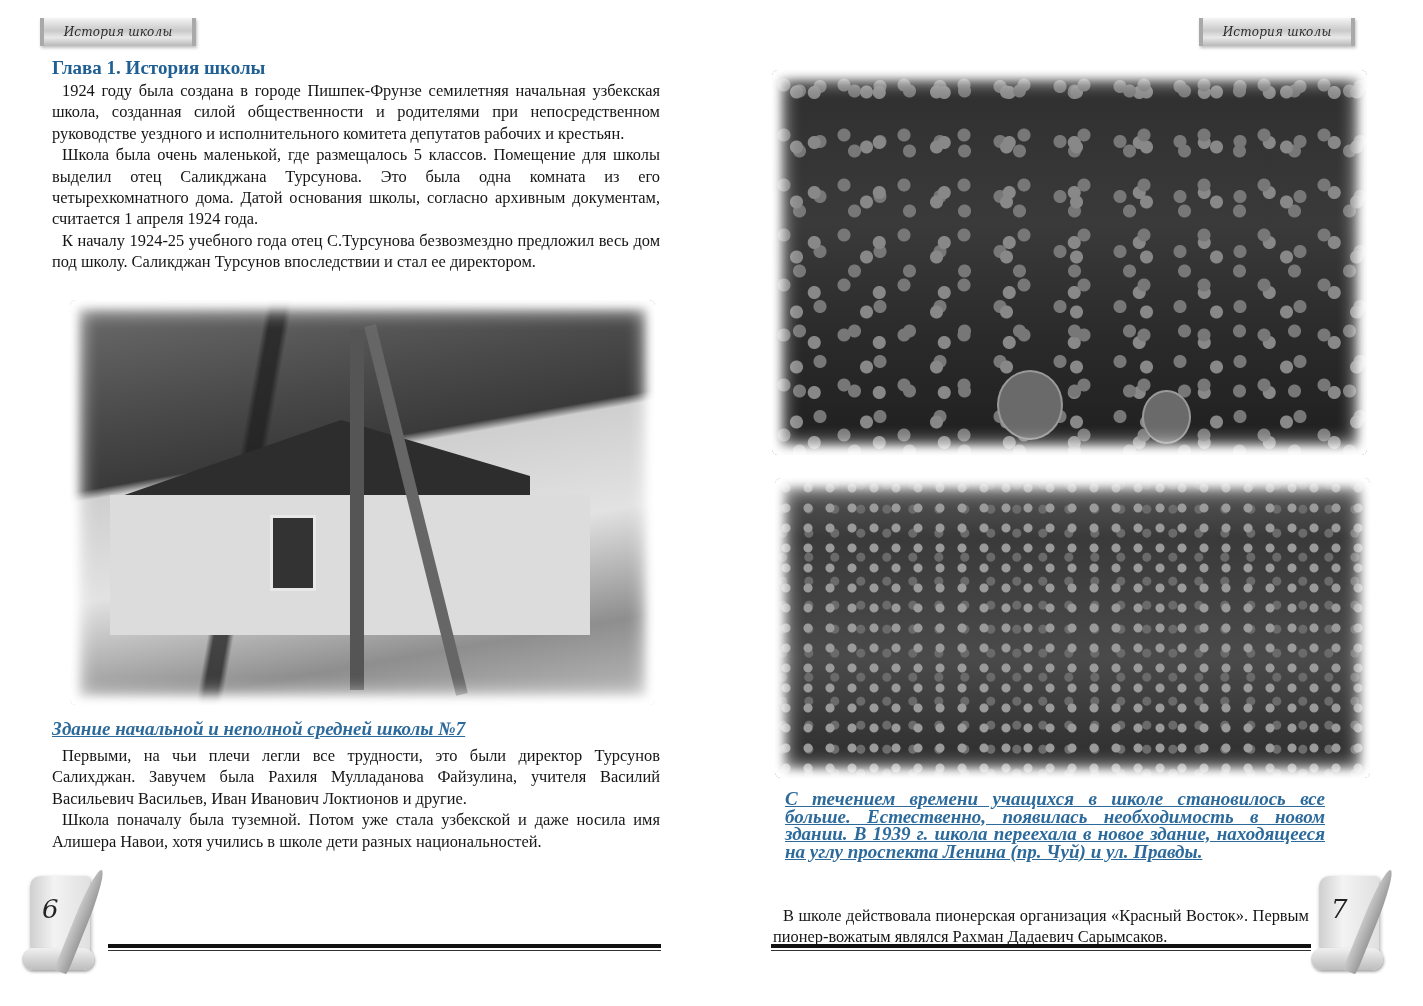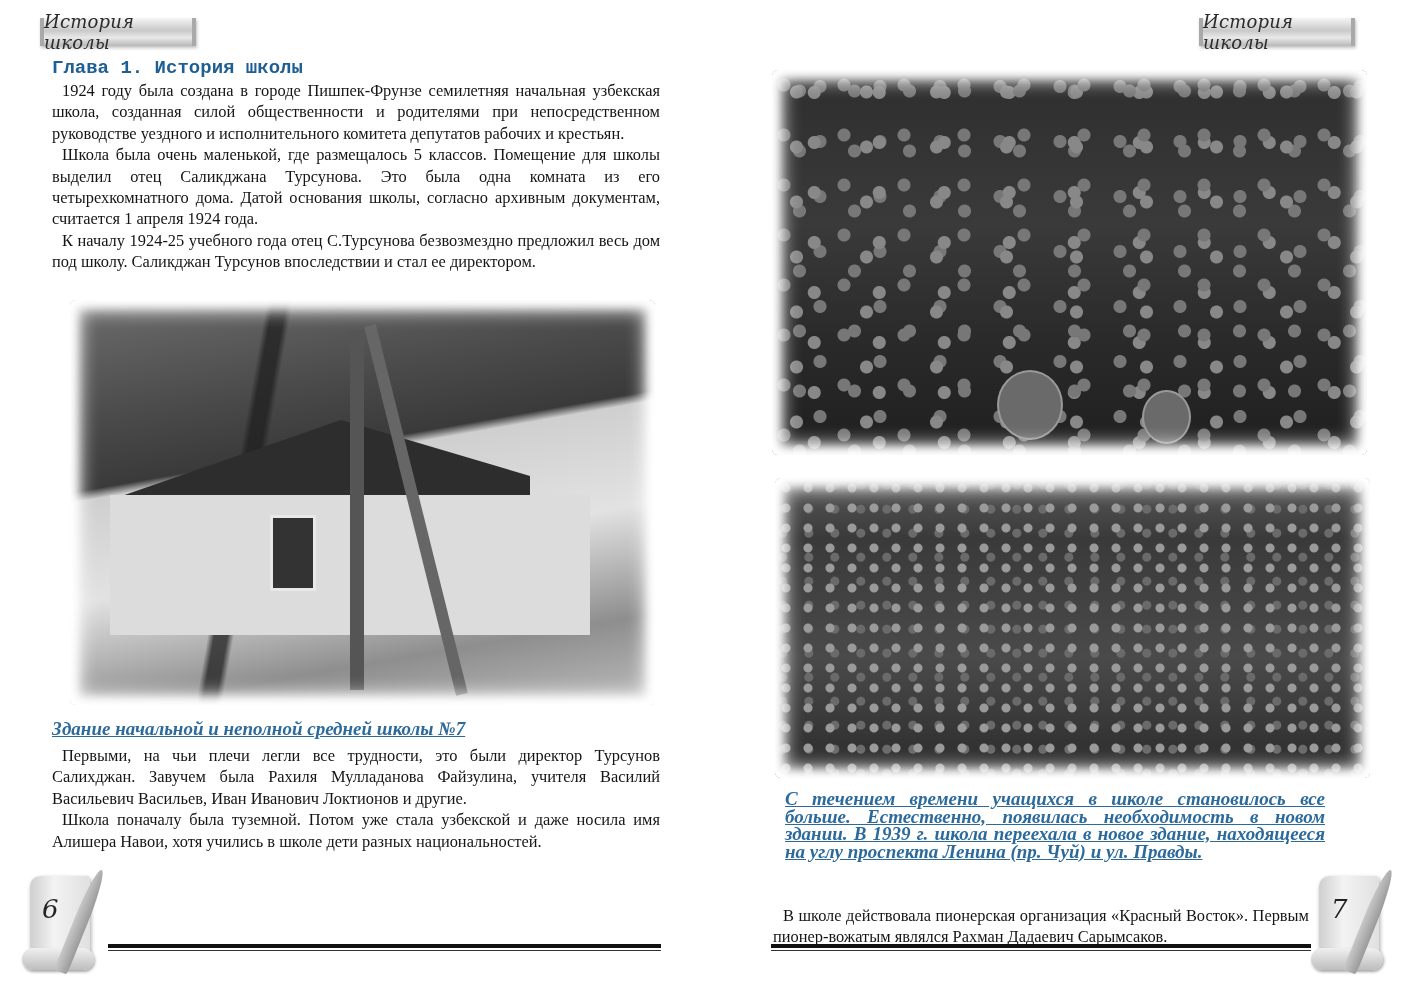--- a/index.html
+++ b/index.html
@@ -13,29 +13,29 @@
 
   
   .ribbon {
     position: absolute; top: 18px; height: 28px; width: 148px;
     background: linear-gradient(to bottom, #f4f4f4 0%, #c9c9c9 45%, #e8e8e8 70%, #b8b8b8 100%);
     border-left: 4px solid #a9a9a9; border-right: 4px solid #a9a9a9;
     box-shadow: 1px 2px 3px rgba(0,0,0,0.25);
     display: flex; align-items: center; justify-content: center;
   }
   .ribbon span {
-    font-family: "DejaVu Serif", serif; font-style: italic; font-size: 18px; color: #2b2b2b;
+    font-family: "DejaVu Serif", serif; font-style: italic; font-size: 12px; color: #2b2b2b;
     letter-spacing: 0.2px;
   }
   .page-left .ribbon { left: 40px; }
   .page-right .ribbon { left: 488px; }
 
   .chapter-title {
     position: absolute; left: 52px; top: 57px; margin: 0;
-    font-family: Liberation Mono, monospace; font-weight: bold; font-size: 19px; color: #1f5f93;
+    font-family: Liberation Serif, serif; font-weight: bold; font-size: 19px; color: #1f5f93;
   }
 
   .text {
     position: absolute; font-family: "Liberation Serif", serif; font-size: 16.4px; line-height: 21.4px;
     text-align: justify; color: #151515;
   }
   .text p { margin: 0; text-indent: 10px; }
   .t1 { left: 52px; top: 80px; width: 608px; }
   .t2 { left: 52px; top: 745px; width: 608px; }
   .t3 { left: 122px; top: 852px; width: 538px; }

